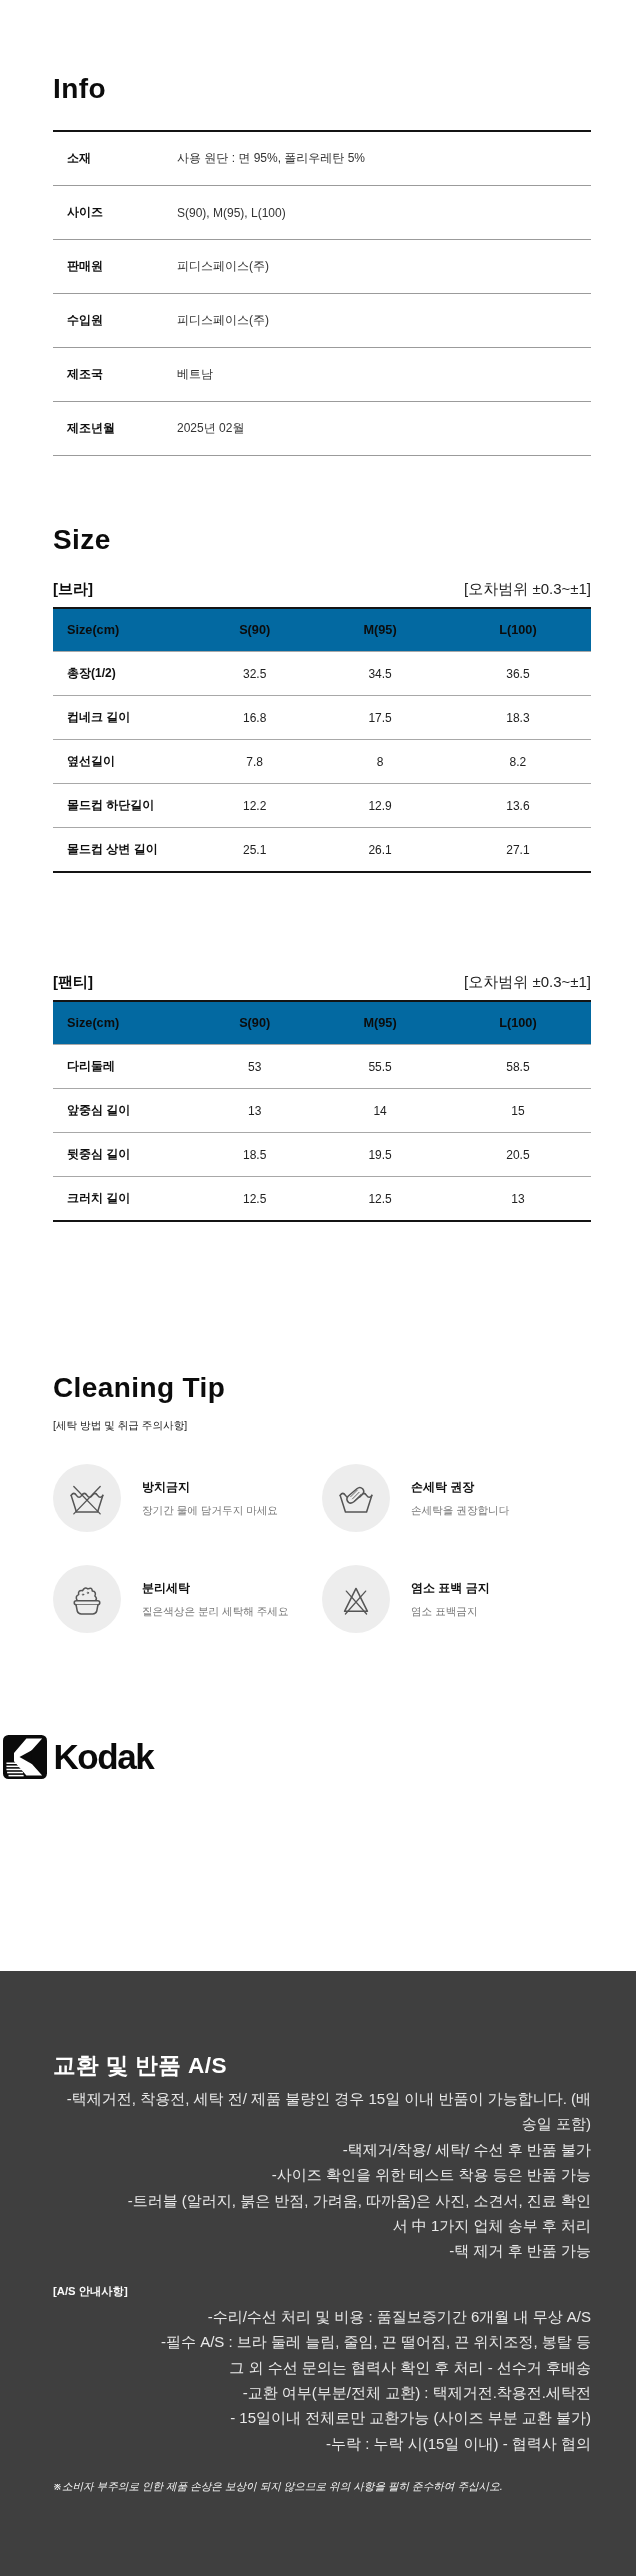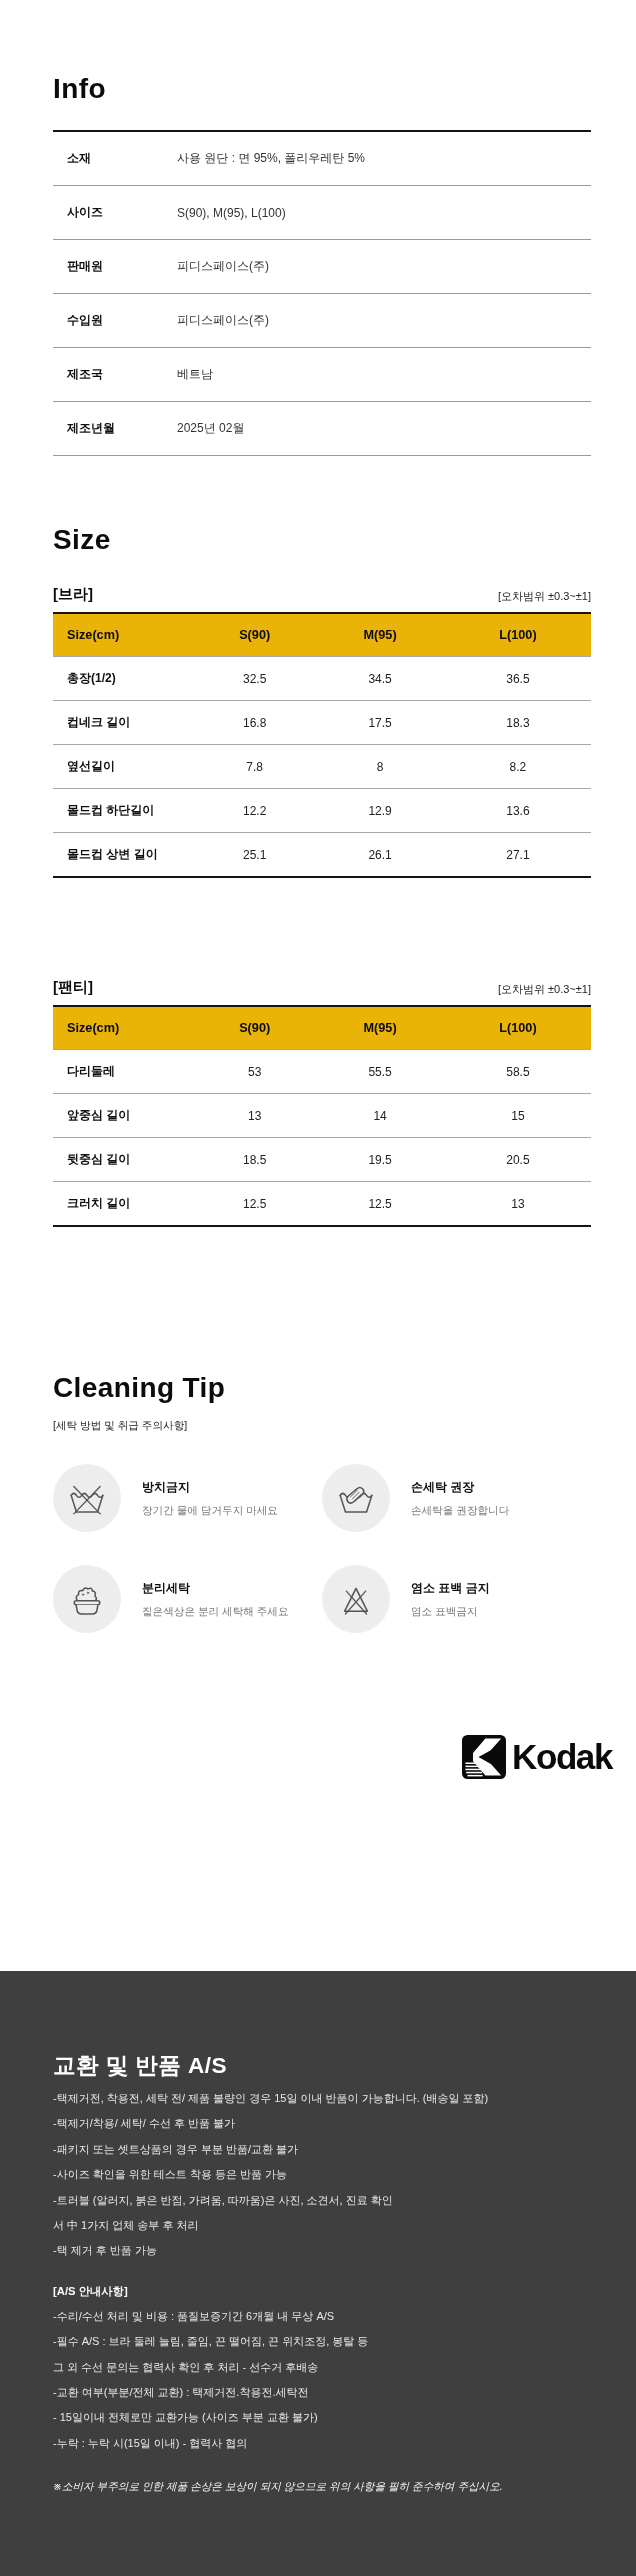--- a/index.html
+++ b/index.html
@@ -16,52 +16,52 @@
   .info-label { width:124px; padding-left:14px; font-size:12px; font-weight:700; color:#0f0f0f; }
   .info-value { font-size:12px; color:#333; }
 
   
   .sec-size-title { position:absolute; top:525px; left:53px; }
   .size-block { position:absolute; left:53px; right:45px; }
   .block-bra { top:580px; }
   .block-panty { top:973px; }
   .table-caption { display:flex; justify-content:space-between; align-items:flex-end; margin-bottom:7.8px; }
   .caption-name { font-size:15px; font-weight:800; color:#0c0c0c; }
-  .caption-tol { font-size:11px; color:#222;margin-top:9px; }
+  .caption-tol { font-size:15px; color:#222; }
   table.size-table { width:100%; border-collapse:collapse; border-top:2.1px solid #141414; border-bottom:2.1px solid #141414; }
   table.size-table th, table.size-table td { height:44px; }
-  table.size-table thead tr { background:#eab308; }
+  table.size-table thead tr { background:#0369a1; }
   table.size-table th { font-size:12.7px; font-weight:700; text-align:center; color:#0c0c0c; }
   table.size-table th.label-col { text-align:left; padding-left:14px; width:141px; }
   table.size-table tbody tr { border-top:0.7px solid #a8a8a8; }
   td.row-label { text-align:left; padding-left:14px; font-size:12px; font-weight:700; color:#0f0f0f; }
   td.val { text-align:center; font-size:12px; color:#222; }
 
   
   .sec-cleaning { position:absolute; top:1373px; left:53px; right:45px; }
   .clean-sub { margin-top:17px; font-size:10.6px; color:#222; }
   .clean-grid { margin-top:31px; display:grid; grid-template-columns:1fr 1fr; row-gap:33px; }
   .clean-item { display:flex; align-items:center; gap:21px; }
   .icon-circle { width:68px; height:68px; min-width:68px; border-radius:50%; background:#ededed; display:flex; align-items:center; justify-content:center; }
   .icon-circle svg { width:44px; height:44px; }
   .clean-title { font-size:12px; font-weight:700; color:#101010; }
   .clean-desc { margin-top:8.5px; font-size:10.6px; color:#767676; }
 
   
-  .brand { position:absolute; top:1735px; left:16px; width:596px; display:flex; justify-content:flex-end; align-items:center; gap:6.4px; }
+  .brand { position:absolute; top:1735px; left:3px; width:596px; display:flex; justify-content:flex-start; align-items:center; gap:6.4px; }
   .k-symbol svg { width:44px; height:44px; display:block; }
   .brand-text { font-size:35px; font-weight:800; letter-spacing:-1.4px; color:#0a0a0a; }
 
   
   .footer { position:absolute; top:1971px; left:0; width:636px; height:710px; background:#3f3f3f; padding:79px 45px 0 53px; }
   .footer-title { font-size:22.6px; font-weight:800; color:#ffffff; letter-spacing:0.4px; }
   .footer-heading { margin-top:37px; font-size:11.3px; font-weight:700; color:#fafafa; }
   .footer-heading.second { margin-top:20px; }
   .footer-lines { margin-top:5px; }
-  .footer-line { font-size:11px; line-height:25.4px; color:#e9e9e9; font-weight:400; }
+  .footer-line { font-size:15px; line-height:25.4px; color:#e9e9e9; font-weight:400;text-align:right; }
   .footer-notice { margin-top:24px; font-size:10.6px; color:#f7f7f7;font-style:italic; }
 </style>
 </head>
 <body>
 
 <div class="page">
 
   <section class="sec-info">
     <h2 class="big-title">Info</h2>
     <div class="info-table">
@@ -268,21 +268,20 @@
     </span>
     <span class="brand-text">Kodak</span>
   </div>
 
   <footer class="footer">
     <h2 class="footer-title">교환 및 반품 A/S</h2>
 
     <div class="footer-lines">
       <p class="footer-line">-택제거전, 착용전, 세탁 전/ 제품 불량인 경우 15일 이내 반품이 가능합니다. (배송일 포함)</p>
       <p class="footer-line">-택제거/착용/ 세탁/ 수선 후 반품 불가</p>
-      <p class="footer-line">-패키지 또는 셋트상품의 경우 부분 반품/교환 불가</p>
       <p class="footer-line">-사이즈 확인을 위한 테스트 착용 등은 반품 가능</p>
       <p class="footer-line">-트러블 (알러지, 붉은 반점, 가려움, 따까움)은 사진, 소견서, 진료 확인</p>
       <p class="footer-line">서 中 1가지 업체 송부 후 처리</p>
       <p class="footer-line">-택 제거 후 반품 가능</p>
     </div>
 
     <div class="footer-heading second">[A/S 안내사항]</div>
     <div class="footer-lines">
       <p class="footer-line">-수리/수선 처리 및 비용 : 품질보증기간 6개월 내 무상 A/S</p>
       <p class="footer-line">-필수 A/S : 브라 둘레 늘림, 줄임, 끈 떨어짐, 끈 위치조정, 봉탈 등</p>

